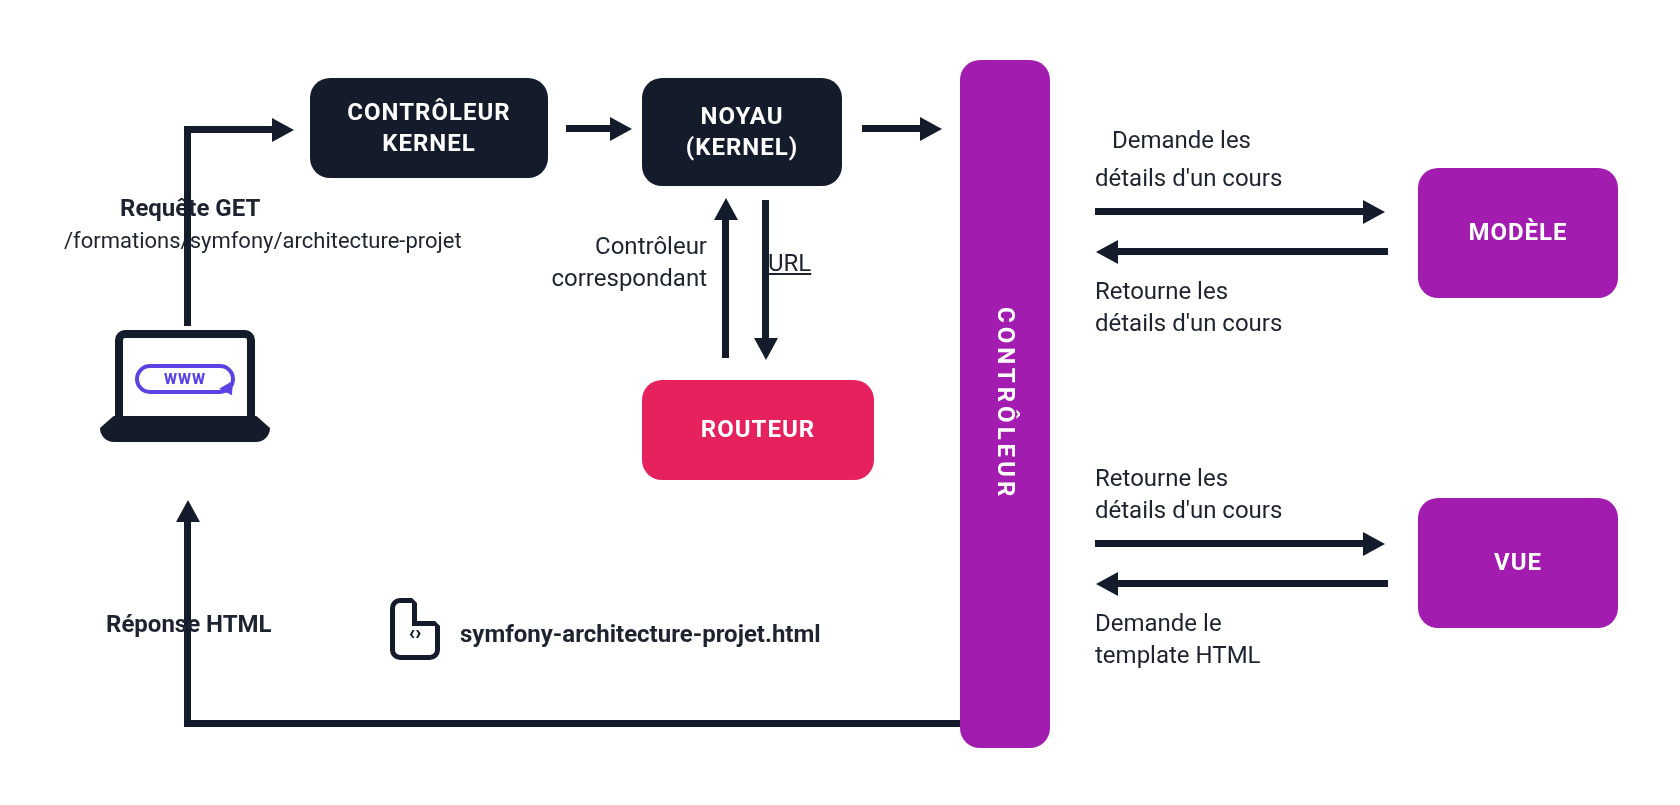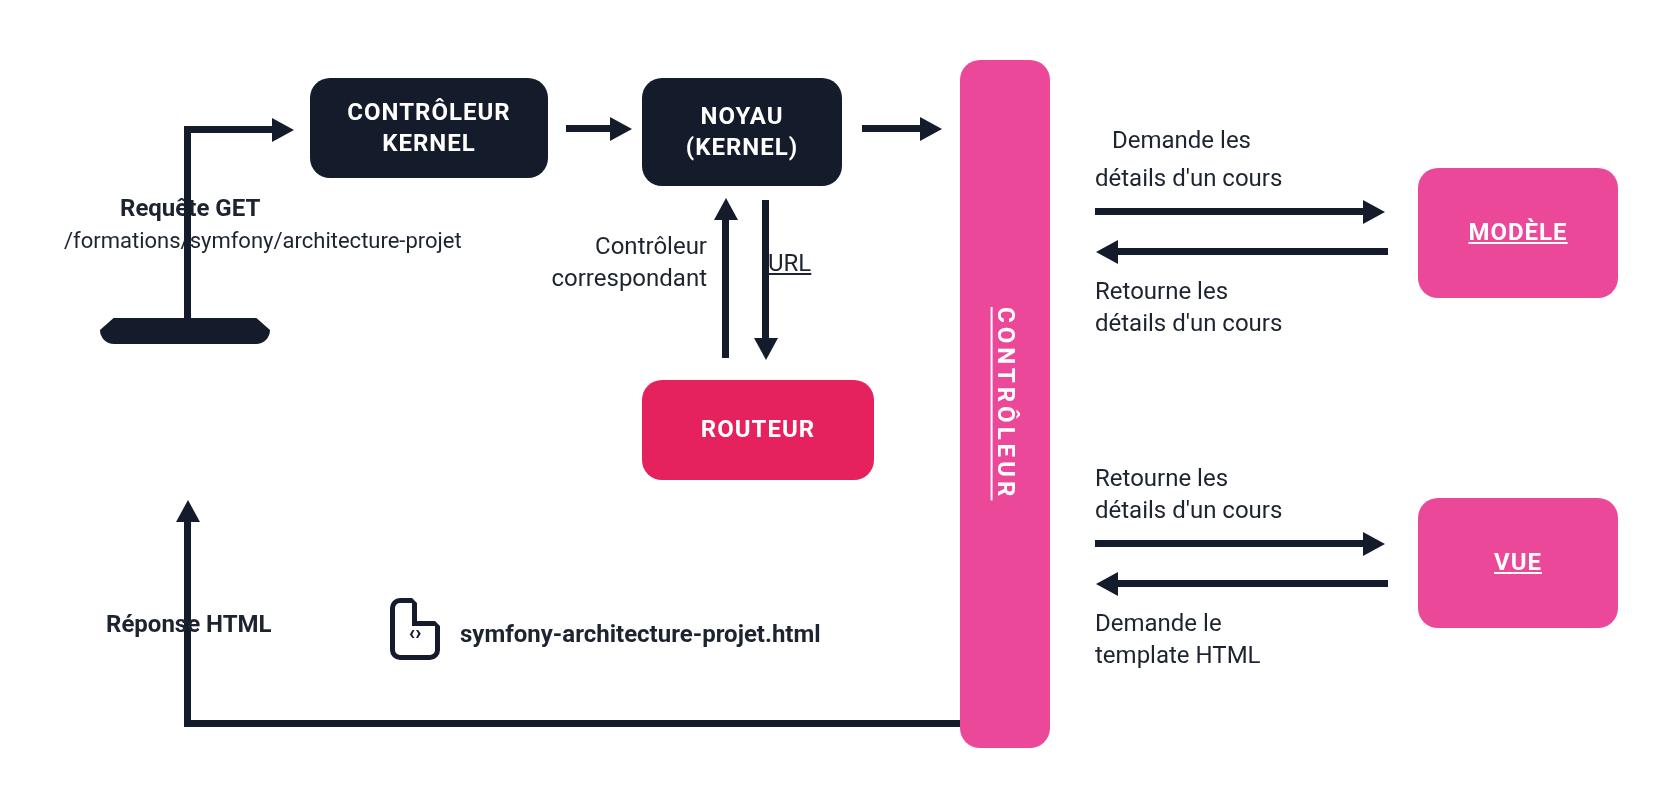--- a/index.html
+++ b/index.html
@@ -19,21 +19,21 @@
     justify-content: center;
     text-align: center;
     color: #fff;
     font-weight: 700;
     letter-spacing: 1px;
     font-size: 24px;
     line-height: 1.3;
   }
   .dark { background: #141b2b; }
   .pink { background: #e5215e; }
-  .purple { background: #ec4899; text-decoration: underline; }
+  .purple { background: #a21caf; }
   .vertical-text {
     writing-mode: vertical-rl;
     letter-spacing: 4px;
   }
   .label {
     position: absolute;
     font-size: 24px;
     color: #1d2430;
     line-height: 1.35;
   }
@@ -134,20 +134,23 @@
   }
   .file-icon .code{
     position:absolute; left:50%; top:55%; transform:translate(-50%,-50%);
     font-weight:900; font-size:20px; color:#141b2b;
   }
 </style>
 </head>
 <body>
 
 <div class="laptop">
+  <div class="screen">
+      <div class="bar">WWW</div>
+    </div>
   <div class="base"></div>
 </div>
 
 <div class="box dark" style="left:310px; top:78px; width:238px; height:100px;">
   <div><span>CONTRÔLEUR</span><br><span>KERNEL</span></div>
 </div>
 
 <div class="box dark" style="left:642px; top:78px; width:200px; height:108px;">
   <div><span>NOYAU</span><br><span>(KERNEL)</span></div>
 </div>

